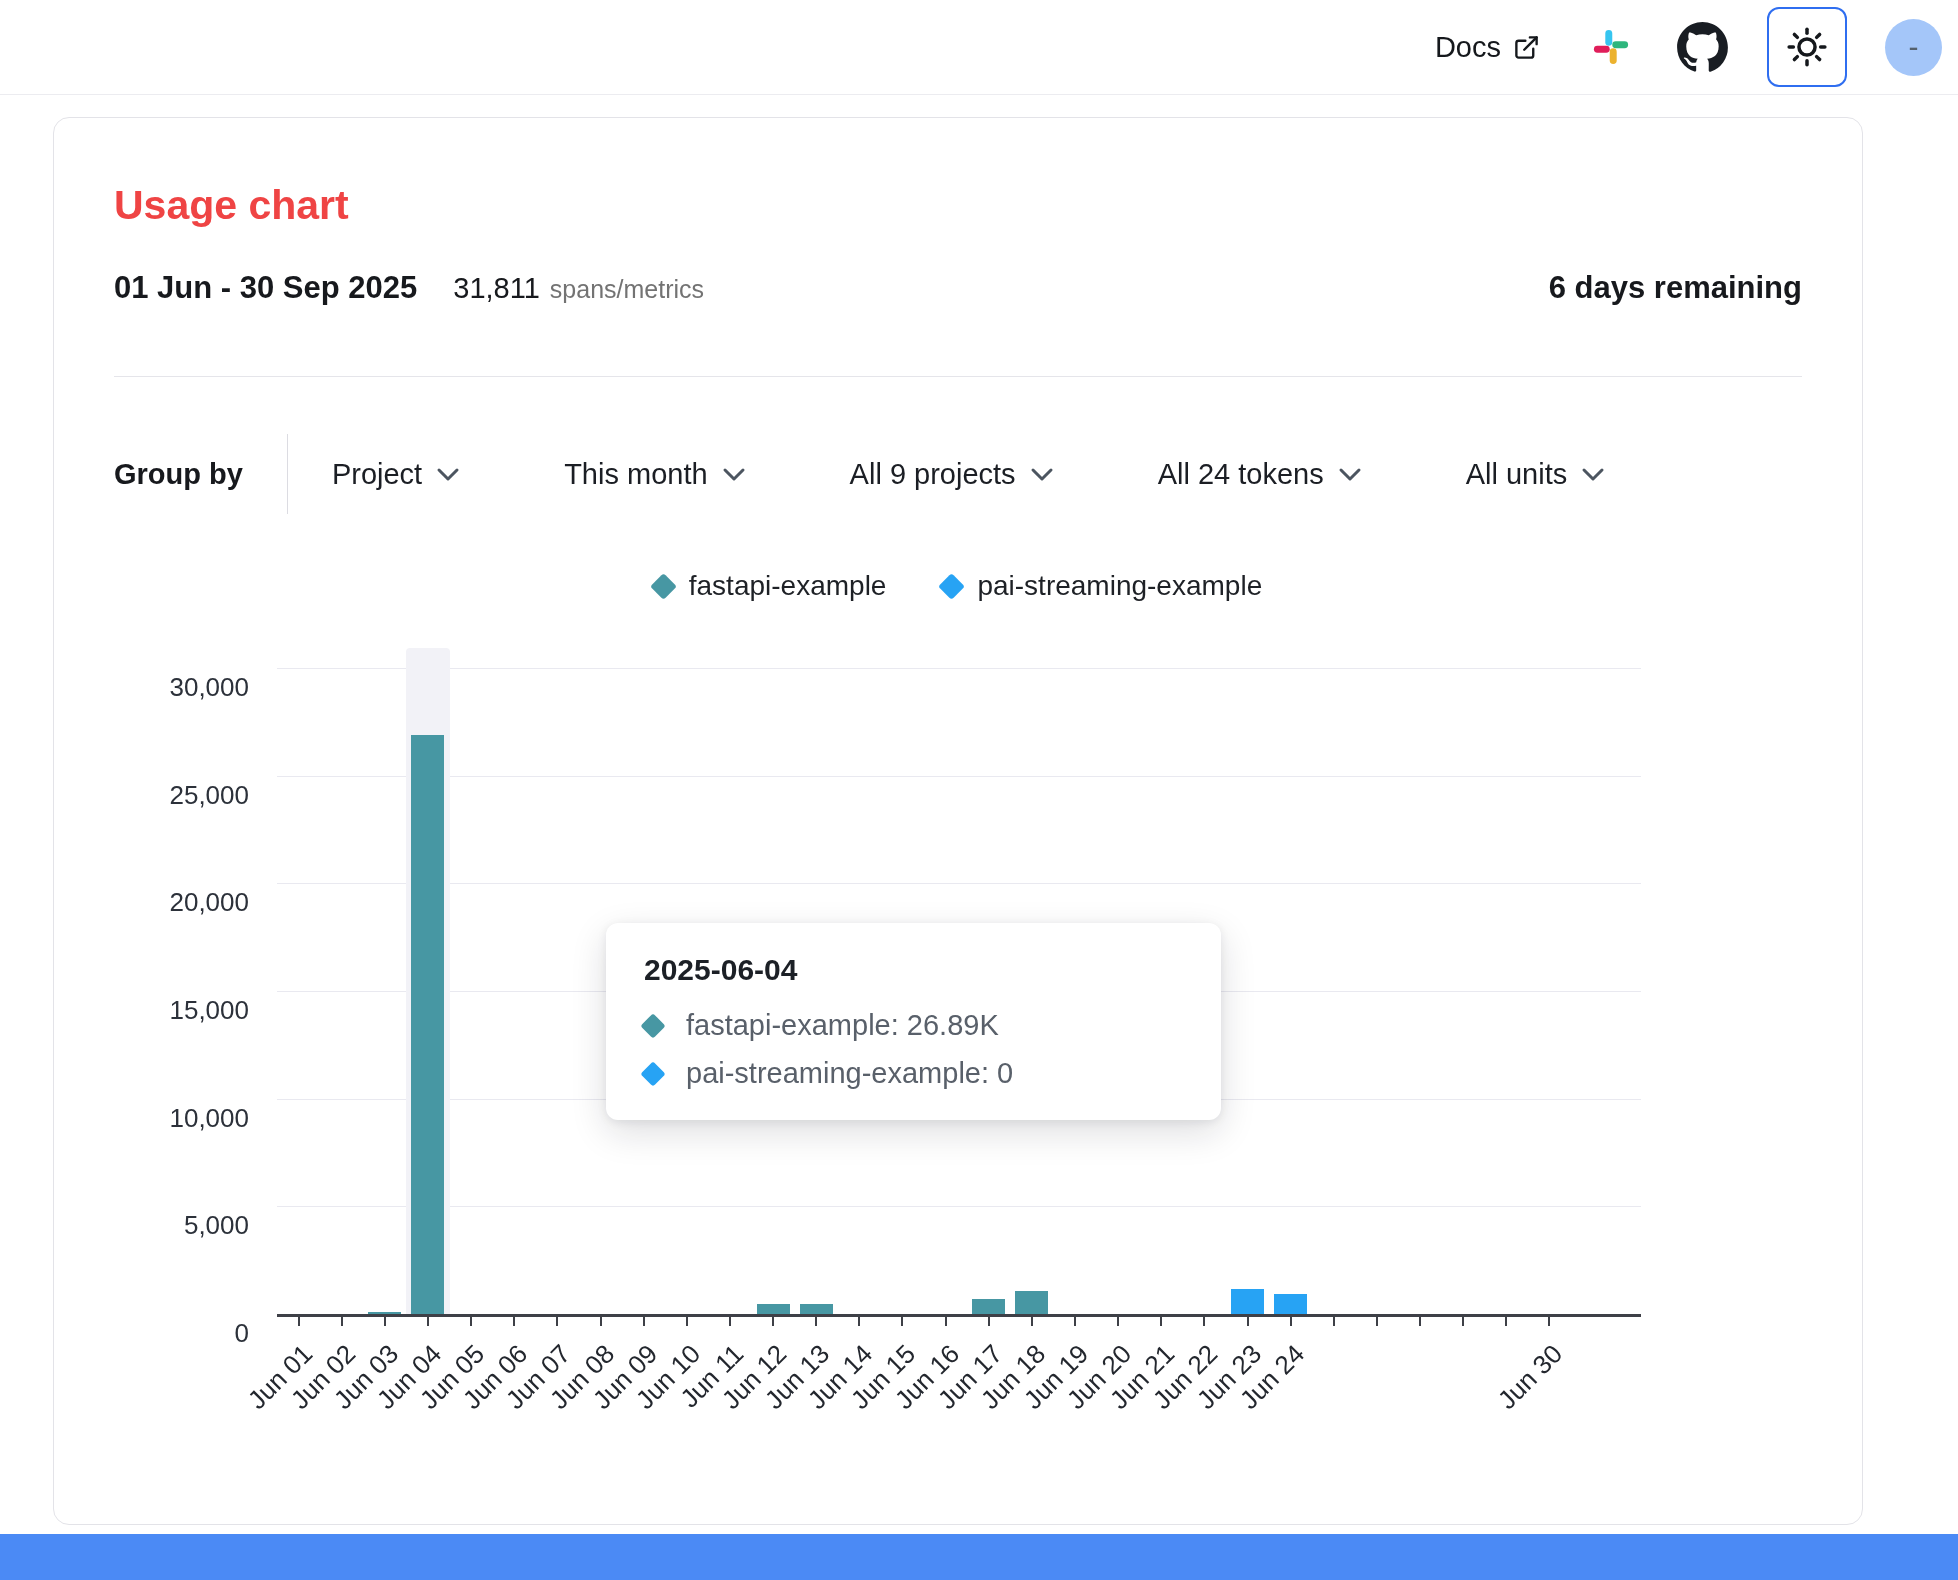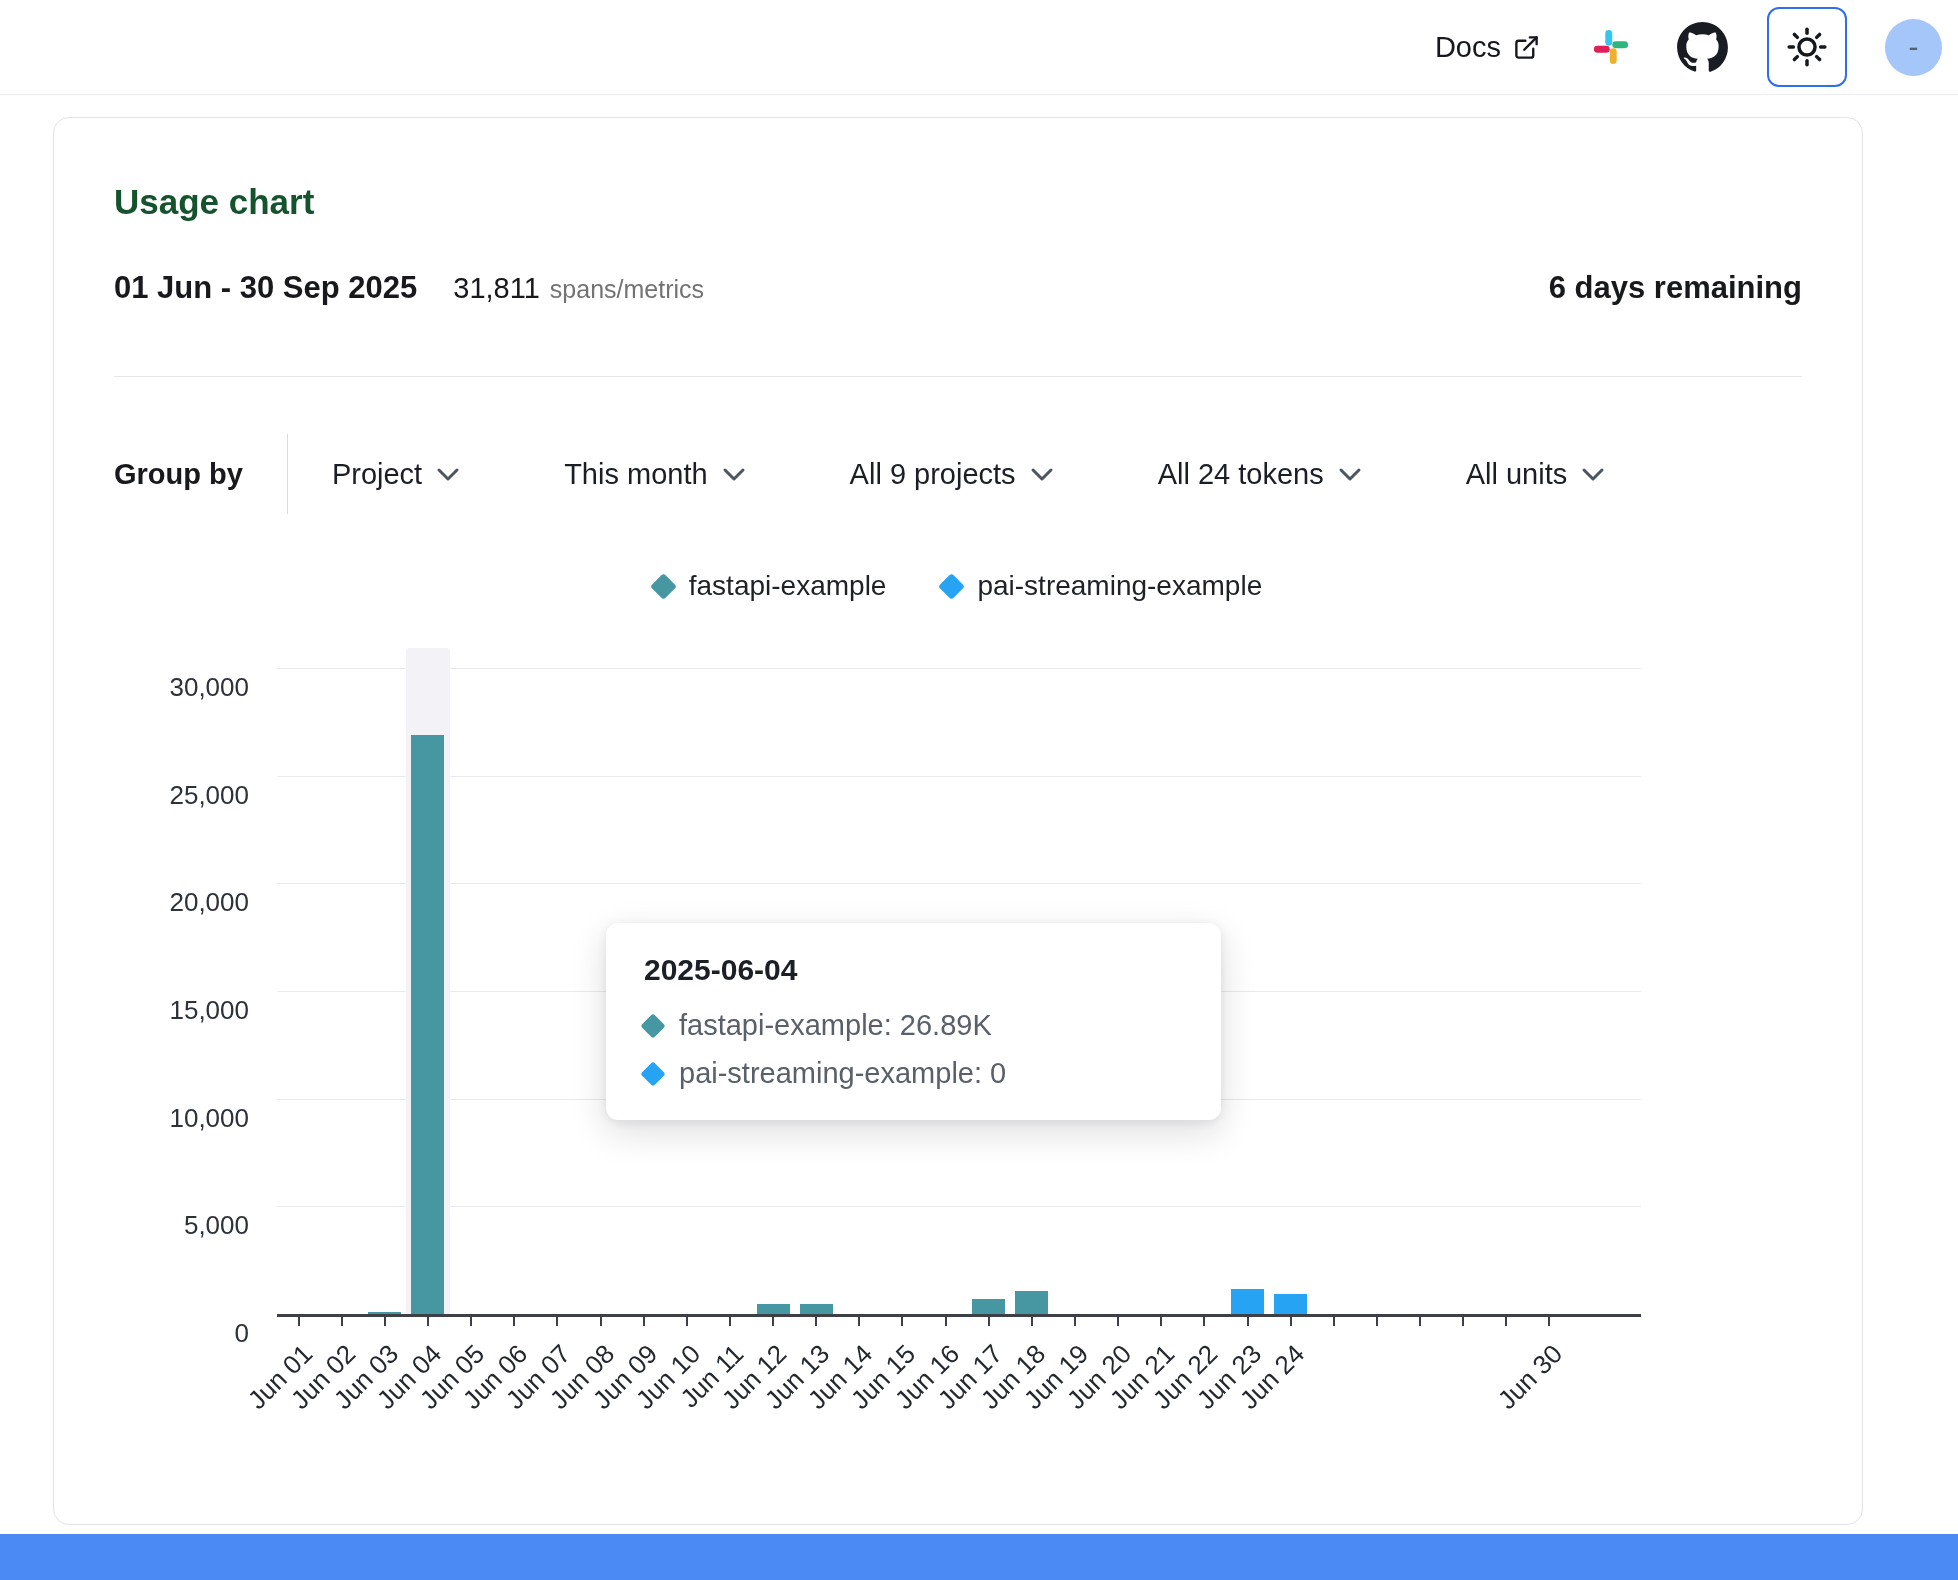--- a/index.html
+++ b/index.html
@@ -8,21 +8,21 @@
 
   .top-bar { height:95px; display:flex; align-items:center; justify-content:flex-end; border-bottom:1px solid #ececf0; padding-right:16px; background:#fff; }
   .docs-link { display:flex; align-items:center; gap:12px; font-size:29px; color:#15181c; cursor:pointer; margin-right:52px; text-decoration:none; }
   .icon-btn { display:flex; align-items:center; justify-content:center; cursor:pointer; background:none; border:none; }
   .slack-btn { margin-right:46px; }
   .github-btn { margin-right:38px; }
   .theme-btn { width:80px; height:80px; border:2.5px solid #2f6ef0; border-radius:12px; margin-right:38px; background:#fff; }
   .avatar { width:57px; height:57px; border-radius:50%; background:#a4c6f9; display:flex; align-items:center; justify-content:center; font-size:30px; color:#55616e; cursor:pointer; }
 
   .card { position:absolute; left:53px; top:117px; width:1810px; height:1408px; background:#fff; border:1px solid #e3e3e8; border-radius:16px; }
-  .card-title { position:absolute; left:60px; top:64px; font-size:35px; font-weight:700; color:#14532d; }
+  .card-title { position:absolute; left:60px; top:64px; font-size:41px; font-weight:700; color:#ef4444; }
   .date-row { position:absolute; left:60px; right:60px; top:152px; display:flex; align-items:baseline; }
   .date-range { font-size:31px; font-weight:700; }
   .count { font-size:29px; margin-left:36px; }
   .count-unit { font-size:25px; color:#737373; margin-left:10px; }
   .days-remaining { margin-left:auto; font-size:31px; font-weight:700; }
   .hr { position:absolute; left:60px; right:60px; top:258px; height:1px; background:#e5e5ea; }
 
   .filters { position:absolute; left:60px; top:316px; height:80px; display:flex; align-items:center; }
   .group-by { font-size:29px; font-weight:700; }
   .vdiv { width:1px; height:80px; background:#dcdce2; margin:0 44px; }
@@ -37,21 +37,21 @@
   .ytick-label { position:absolute; left:0; width:195px; text-align:right; font-size:26px; color:#2c313a;margin-top:20px; }
   .bar { position:absolute; }
   .hl-band { position:absolute; background:#f2f2f7; border-radius:4px 4px 0 0; }
   .axis-line { position:absolute; height:3px; background:#3e4047; }
   .xtick { position:absolute; width:2px; height:9px; background:#3e4047; }
   .xlabel { position:absolute; font-size:26px; color:#23272e; white-space:nowrap; transform:translate(-100%,0) rotate(-45deg); transform-origin:100% 50%; }
 
   .tooltip { position:absolute; left:552px; top:267px; width:615px; background:#fff; border-radius:12px;
              box-shadow:0 12px 36px rgba(18,22,38,.14), 0 2px 10px rgba(18,22,38,.08); padding:30px 38px; z-index:5; }
   .tooltip-title { font-size:30px; font-weight:700; color:#1c2026; }
-  .tooltip-row { display:flex; align-items:center; gap:17px; font-size:29px; color:#59606a; margin-top:15px; }
+  .tooltip-row { display:flex; align-items:center; gap:24px; font-size:29px; color:#59606a; margin-top:15px; }
   .tooltip-row.first { margin-top:22px; }
   .tooltip-row .diamond { width:18px; height:18px; }
 
   .banner { position:absolute; left:0; right:0; bottom:0; height:46px; background:#4b8af5; }
 </style>
 </head>
 <body>
 
 <header class="top-bar">
   <a class="docs-link">

